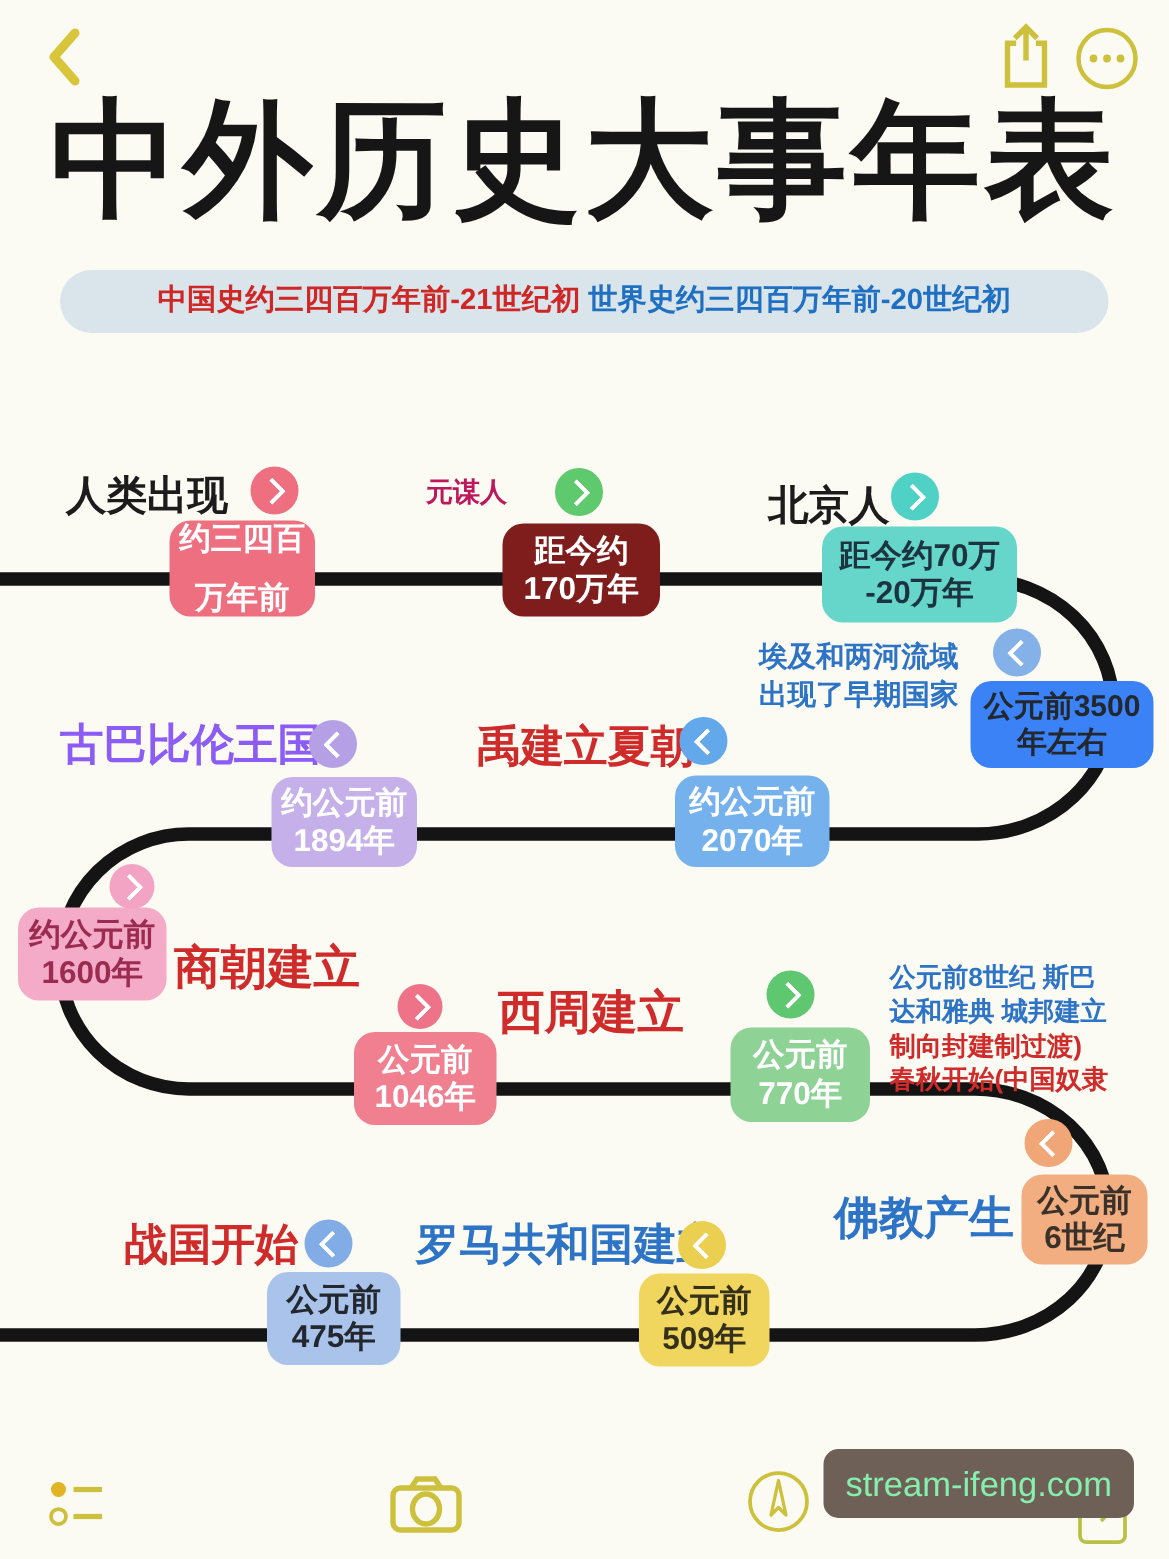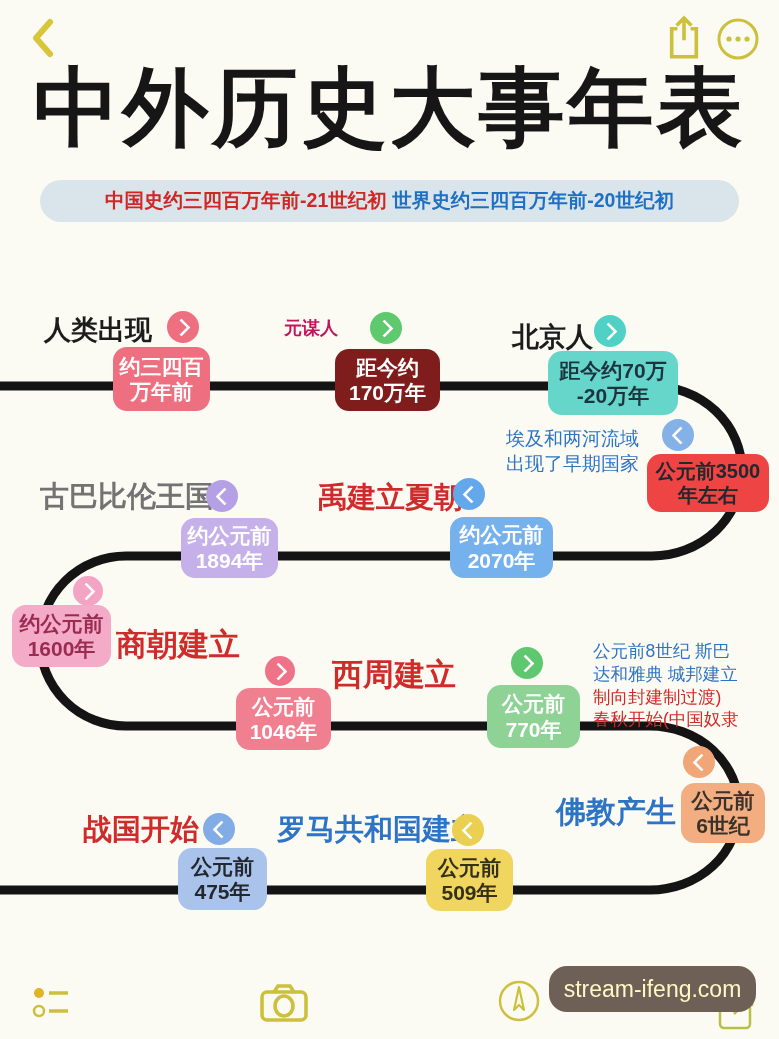--- a/index.html
+++ b/index.html
@@ -19,21 +19,21 @@
 
   .ev-label{position:absolute;font-weight:700;white-space:nowrap;z-index:2;}
   .circle{position:absolute;width:32px;height:32px;border-radius:50%;
     display:flex;align-items:center;justify-content:center;z-index:2;}
   .chev{width:10px;height:10px;border:solid #fff;border-width:0 3.5px 3.5px 0;border-radius:1px;}
   .chev-r{transform:rotate(-45deg);margin-right:4px;}
   .chev-l{transform:rotate(135deg);margin-left:4px;}
   .ev-box{position:absolute;border-radius:14px;display:flex;flex-direction:column;
     align-items:center;justify-content:center;font-weight:700;text-align:center;
     line-height:1.2;font-size:21px;z-index:1;white-space:nowrap;}
-  .note{position:absolute;font-weight:400;font-size:17.5px;line-height:1.3;z-index:2;white-space:nowrap;}
+  .note{position:absolute;font-weight:700;font-size:17.5px;line-height:1.3;z-index:2;white-space:nowrap;}
 
   
   .watermark{position:absolute;left:549px;top:966px;width:207px;height:46px;border-radius:10px;
     display:flex;align-items:center;justify-content:center;font-size:23px;z-index:5;}
 </style>
 </head>
 <body>
 
 <div id="app">
 
@@ -68,21 +68,21 @@
   </div>
 
   <svg class="snake" width="779" height="1039" viewBox="0 0 779 1039">
     <path d="M -12 386 H 652 A 90 85 0 0 1 652 556 H 126 A 86 85 0 0 0 126 726 H 650 A 89 82 0 0 1 650 890 H -12" fill="none" stroke="#141414" stroke-width="9"></path>
   </svg>
 
   <div class="ev-label" style="left: 44px; top: 312px; font-size: 27px; color: rgb(28, 28, 28);">人类出现</div>
   <div class="circle" style="left: 167px; top: 311px; background-color: rgb(238, 111, 127);">
       <span class="chev chev-r"></span>
     </div>
-  <div class="ev-box" style="left: 113px; top: 347px; width: 97px; height: 64px; background-color: rgb(238, 111, 127); color: rgb(255, 255, 255);">
+  <div class="ev-box" style="left: 113px; top: 347px; width: 97px; height: 64px; background-color: rgb(238, 111, 127); color: rgb(255, 255, 255); justify-content: space-between;">
     <span>约三四百</span>
     <span>万年前</span>
   </div>
 
   <div class="ev-label" style="left: 284px; top: 316px; font-size: 18px; color: #be185d; text-align: right;">元谋人</div>
   <div class="circle" style="left: 370px; top: 312px; background-color: rgb(94, 201, 109);">
       <span class="chev chev-r"></span>
     </div>
   <div class="ev-box" style="left: 335px; top: 349px; width: 105px; height: 62px; background-color: #7f1d1d; color: rgb(255, 255, 255);">
     <span>距今约</span>
@@ -98,26 +98,26 @@
     <span>-20万年</span>
   </div>
 
   <div class="note" style="left: 506px; top: 427px; font-size: 19px; color: rgb(45, 116, 198);">
     <div>埃及和两河流域</div>
     <div>出现了早期国家</div>
   </div>
   <div class="circle" style="left: 662px; top: 419px; background-color: rgb(133, 177, 233);">
       <span class="chev chev-l"></span>
     </div>
-  <div class="ev-box" style="left: 647px; top: 454px; width: 122px; height: 58px; font-size: 20px; background-color: #ef4444; color: rgb(35, 39, 46);">
+  <div class="ev-box" style="left: 647px; top: 454px; width: 122px; height: 58px; font-size: 20px; background-color: #3b82f6; color: rgb(35, 39, 46);">
     <span>公元前3500</span>
     <span>年左右</span>
   </div>
 
-  <div class="ev-label" style="left: 40px; top: 477px; font-size: 29px; color: #737373;">古巴比伦王国</div>
+  <div class="ev-label" style="left: 40px; top: 477px; font-size: 29px; color: #8b5cf6;">古巴比伦王国</div>
   <div class="circle" style="left: 206px; top: 480px; background-color: rgb(181, 160, 229);">
       <span class="chev chev-l"></span>
     </div>
   <div class="ev-box" style="left: 181px; top: 518px; width: 97px; height: 60px; background-color: rgb(197, 176, 233); color: rgb(255, 255, 255);">
     <span>约公元前</span>
     <span>1894年</span>
   </div>
 
   <div class="ev-label" style="left: 318px; top: 478px; font-size: 29px; color: rgb(208, 43, 43);">禹建立夏朝</div>
   <div class="circle" style="left: 453px; top: 478px; background-color: rgb(99, 168, 235);">
@@ -207,15 +207,15 @@
       <circle cx="23" cy="23" r="19" fill="none" stroke="#cdc03c" stroke-width="2.5"></circle>
       <path d="M23 9 L28 32 L23 27 L18 32 Z" fill="none" stroke="#cdc03c" stroke-width="2.2" stroke-linejoin="round"></path>
     </svg>
   </div>
   <div class="topbar-icon" style="left:716px;top:990px;z-index:1;">
     <svg width="46" height="42" viewBox="0 0 46 42">
       <rect x="4" y="10" width="30" height="28" rx="4" fill="none" stroke="#b9c145" stroke-width="2.5"></rect>
       <path d="M18 24 L36 6 M26 6 H36 V16" fill="none" stroke="#b9c145" stroke-width="2.5"></path>
     </svg>
   </div>
-  <div class="watermark" style="background-color: rgb(110, 96, 87); color: #fef9c3; border-radius: 18px;">stream-ifeng.com</div>
+  <div class="watermark" style="background-color: rgb(110, 96, 87); color: #86efac;">stream-ifeng.com</div>
 
 </div>
 
 </body></html>

